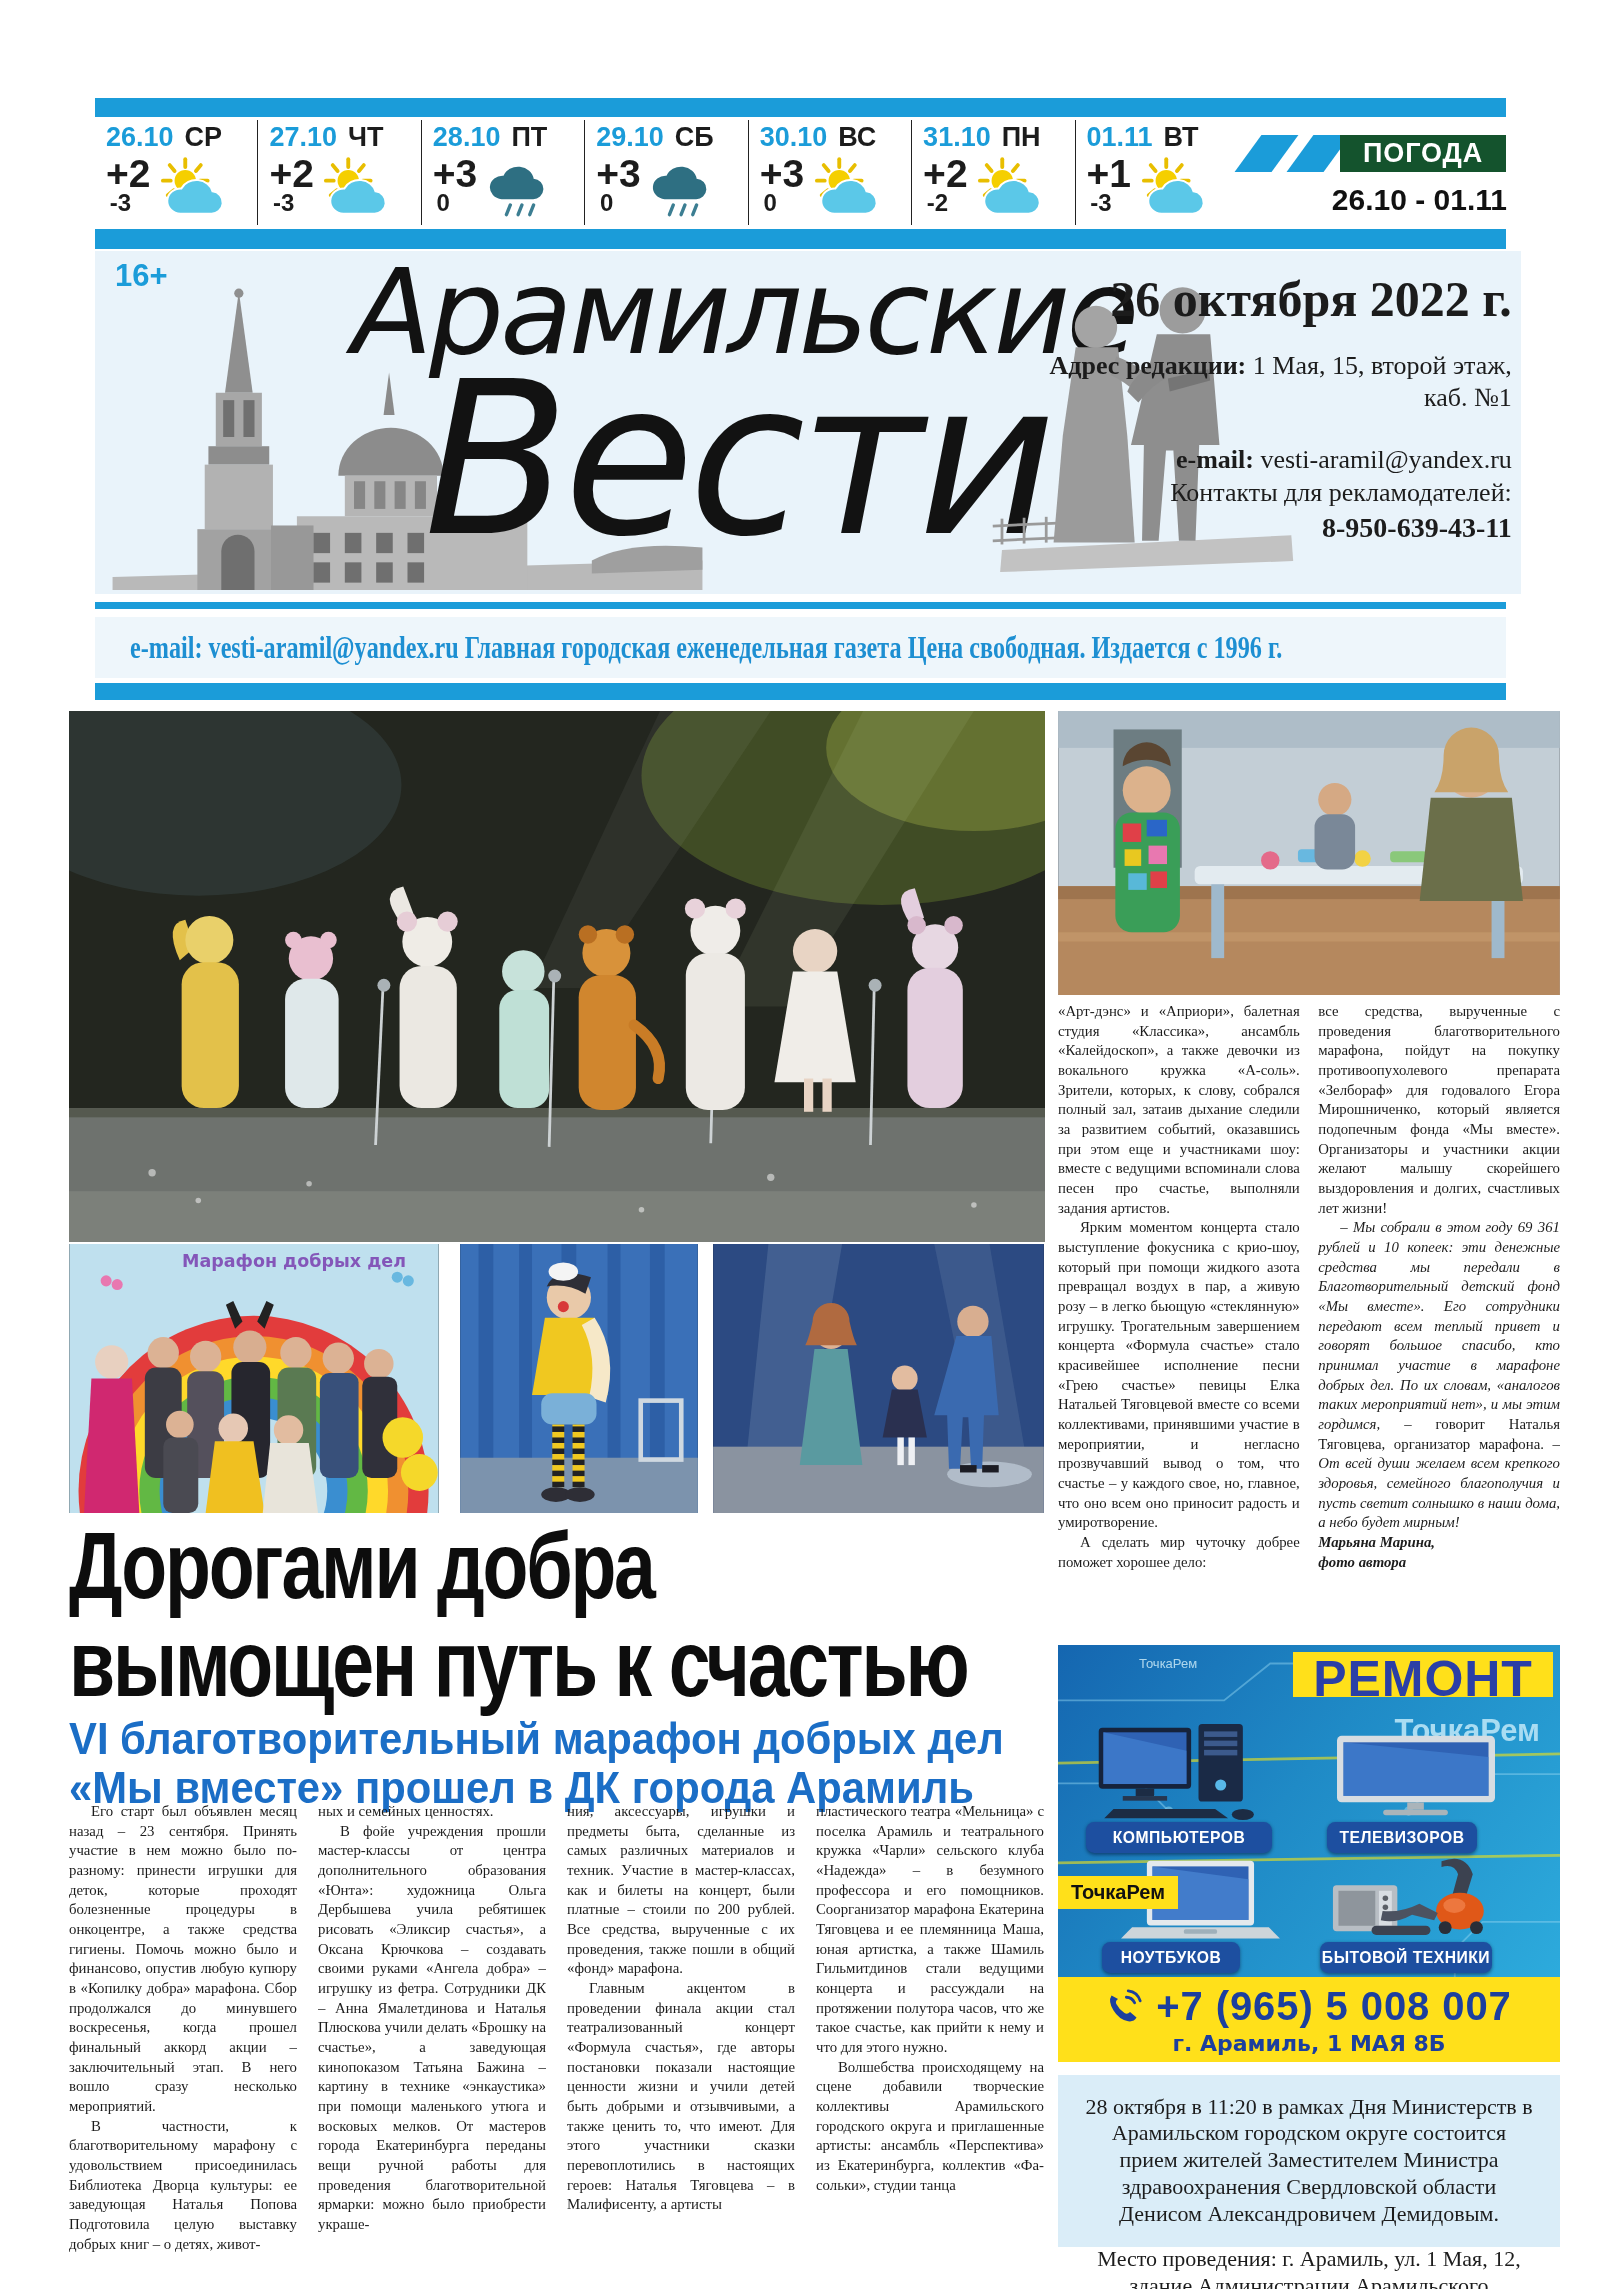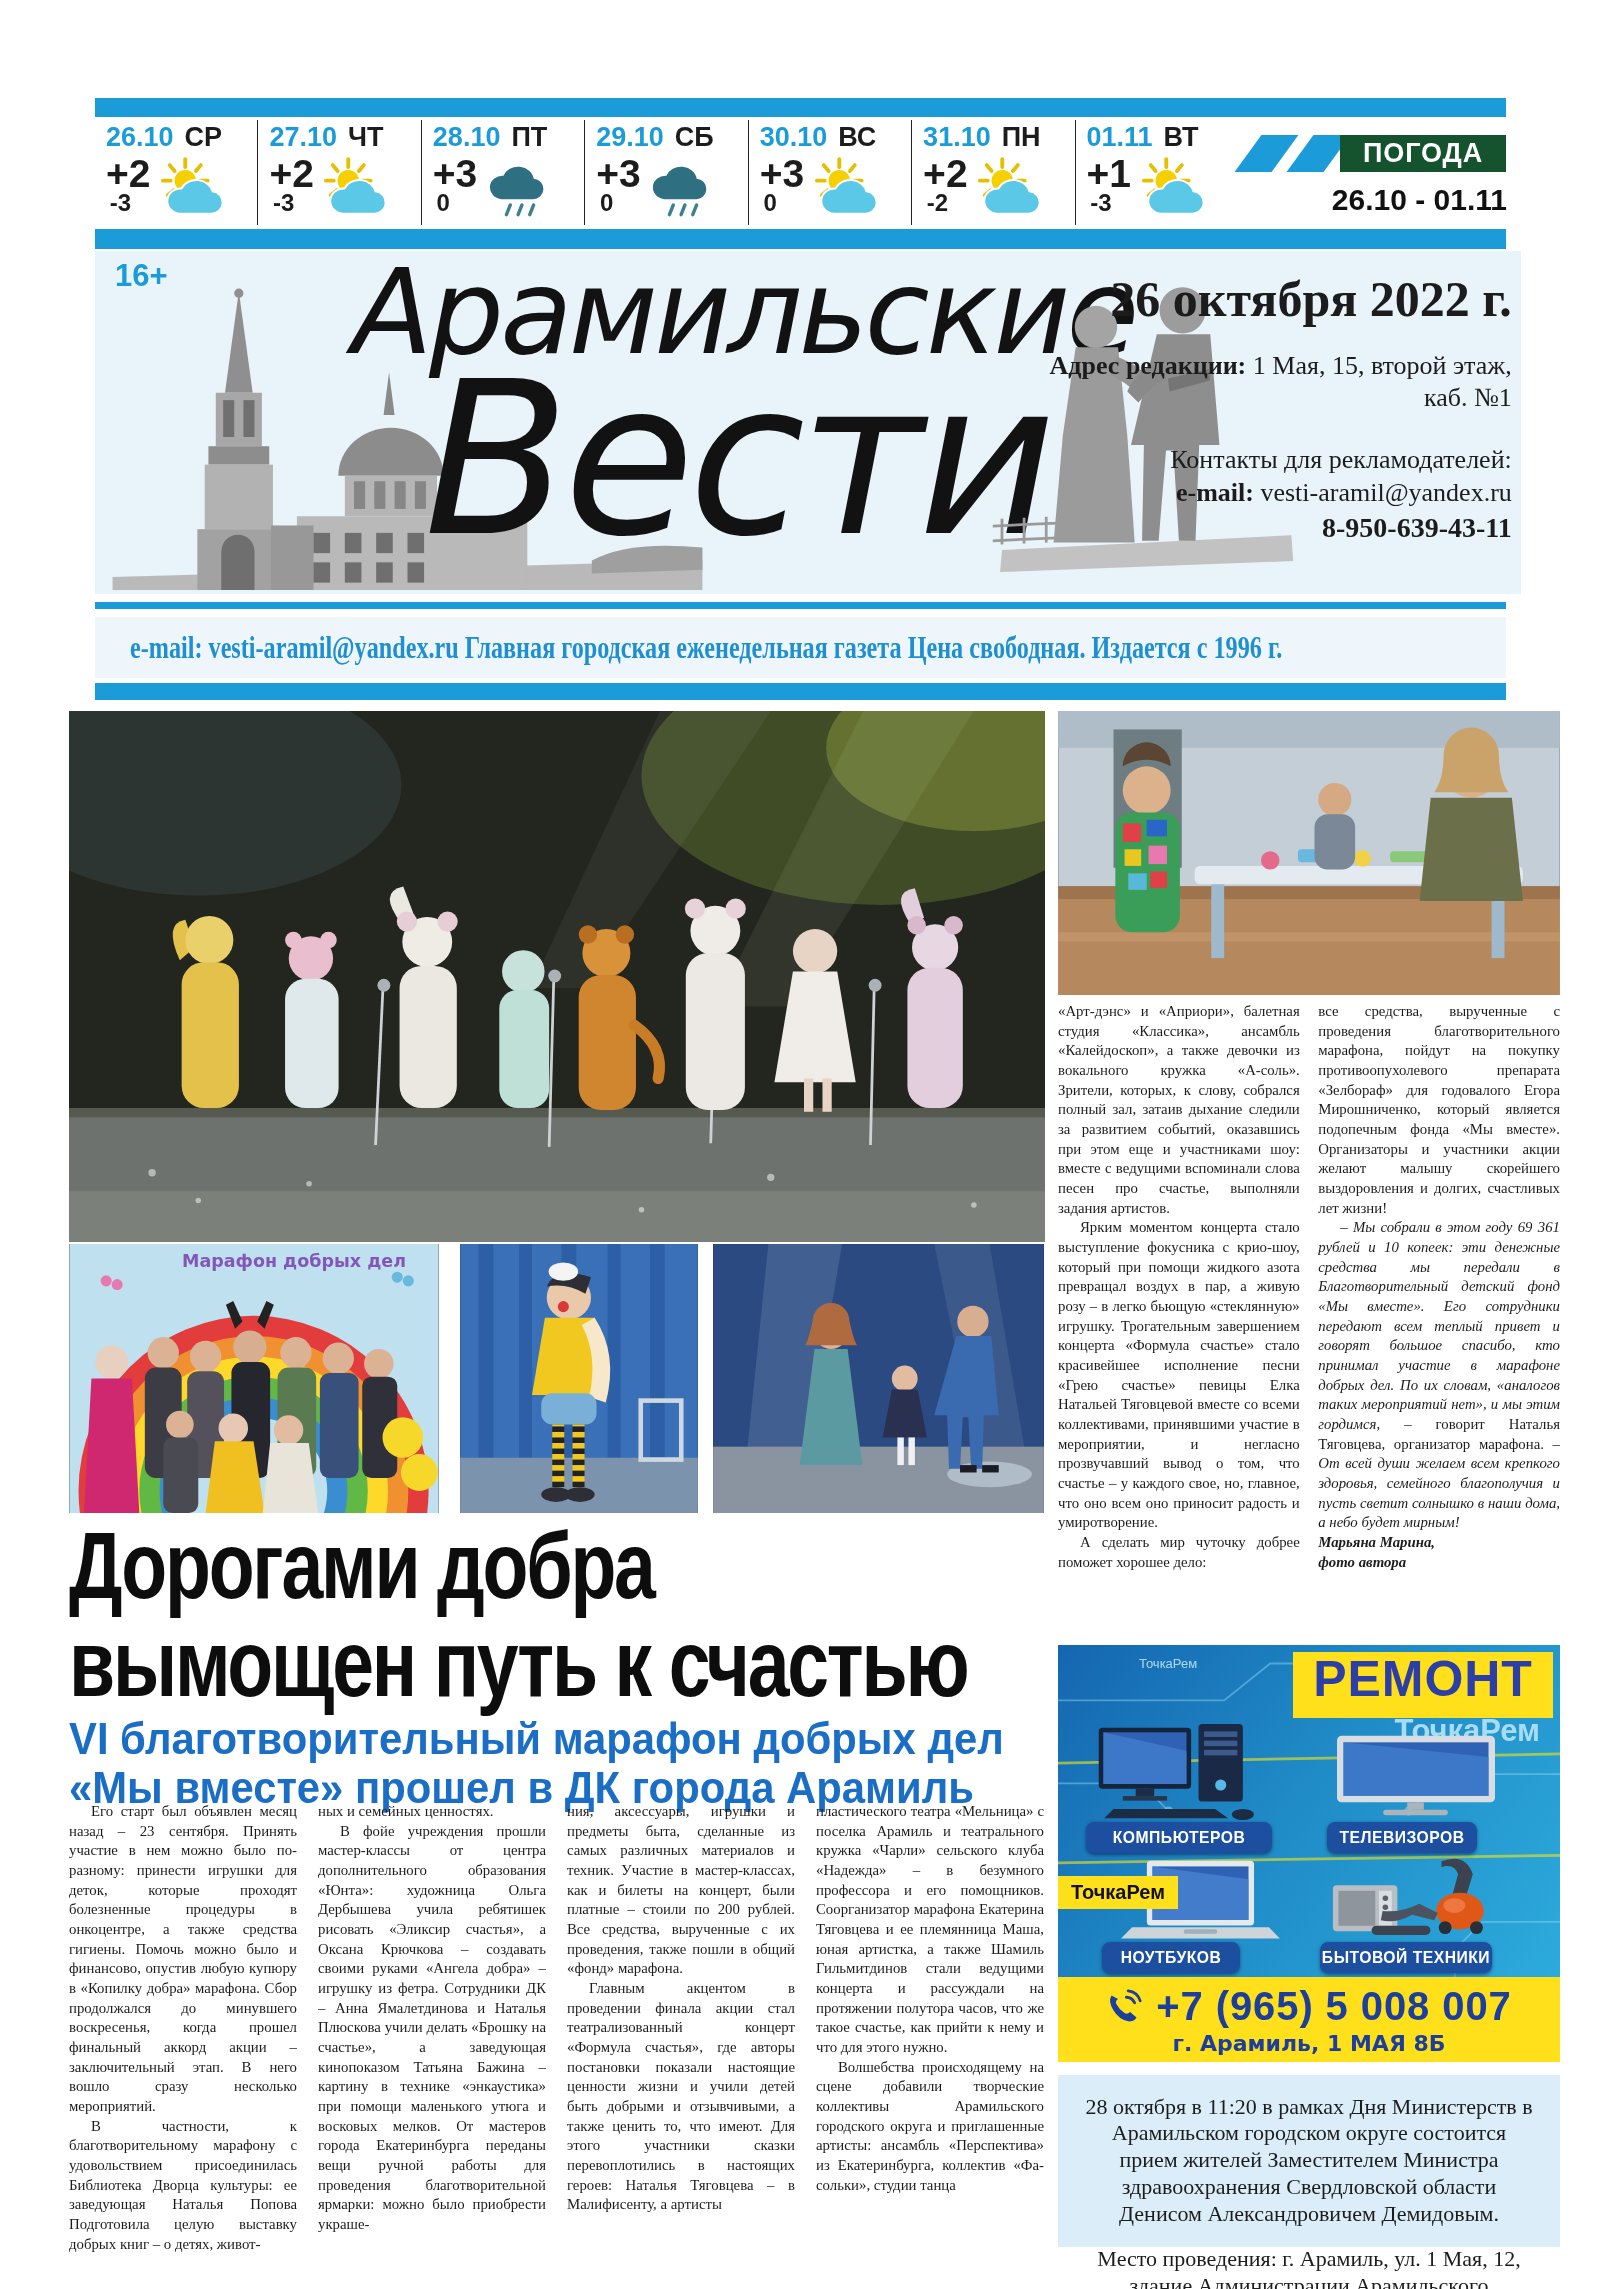--- a/index.html
+++ b/index.html
@@ -84,21 +84,21 @@
   .rcols .col{width:242px;overflow:hidden;}
   .col p{margin:0;text-align:justify;font-size:14.8px;line-height:1.33;text-indent:22px;hyphens:auto;}
   .col p.noind{text-indent:0;}
   .col .it{font-style:italic;}
   .byline{margin-top:24px;text-align:right;font-weight:bold;font-style:italic;font-size:17.5px;line-height:1.25;text-indent:0 !important;}
 
   
   .ad{position:absolute;left:1058px;top:1645px;width:502px;height:417px;overflow:hidden;
     background:linear-gradient(128deg,#1566b0 0%,#1f8ac6 42%,#2fb0e0 100%);}
   .ad .circuits{position:absolute;inset:0;opacity:.8;}
-  .ad-title{position:absolute;left:235px;top:7.4px;width:260px;height:66px;background:#ffe01a;
+  .ad-title{position:absolute;left:235px;top:7.4px;width:260px;height:45px;background:#ffe01a;
     font-family:"Liberation Sans",sans-serif;font-weight:bold;font-size:50px;color:#2b3fa6;text-align:center;line-height:55px;letter-spacing:0.9px;}
   .ad-brand{position:absolute;right:20px;top:68px;font-family:"Liberation Sans",sans-serif;font-weight:bold;font-size:31px;color:#a9dcf2;}
   .ad-watermark{position:absolute;left:81px;top:11px;font-family:"Liberation Sans",sans-serif;font-size:13px;color:#c8e8f6;opacity:.85;}
   .ad-dev{position:absolute;}
   .ad-btn{position:absolute;height:31px;background:#1d4fa0;border-radius:8.3px;color:#fff;
     font-family:"Liberation Sans",sans-serif;font-weight:bold;font-size:15.7px;text-align:center;line-height:31px;
     box-shadow:0 1.8px 3.7px rgba(0,0,30,.45);letter-spacing:0.5px;}
   .ad-badge{position:absolute;left:0;top:231px;width:120px;height:33px;background:#ffe01a;color:#111;
     font-family:"Liberation Sans",sans-serif;font-weight:bold;font-size:20px;text-align:center;line-height:33px;}
   .ad-strip{position:absolute;left:0;bottom:0;width:100%;height:85px;background:#ffe01a;}
@@ -338,22 +338,22 @@
     <circle cx="212" cy="46" r="25" fill="#9c9c9c"></circle>
     <path d="M184 72 h58 l10 120 h-22 l-4 104 h-18 l-6 -98 h-8 l-8 98 h-18 l2 -104 h-14 z" fill="#8e8e8e"></path>
     <path d="M186 100 q-26 14 -34 34 l12 12 q16 -20 30 -26 z" fill="#8a8a8a"></path>
     <path d="M196 120 l44 -10 l2 12 l-44 12 z" fill="#757575"></path>
   </svg>
 
   <div class="mh-right">
     <div class="mdate">26 октября 2022 г.</div>
     <div class="addr"><b>Адрес редакции:</b><span> 1 Мая, 15, второй этаж, каб. №1</span></div>
     <div class="contact">
+      <div><b>e-mail:</b><span> vesti-aramil@yandex.ru</span></div>
       <div>Контакты для рекламодателей:</div>
-      <div><b>e-mail:</b><span> vesti-aramil@yandex.ru</span></div>
       <div class="ph">8-950-639-43-11</div>
     </div>
   </div>
 </div>
 
 <div class="bar r1"></div>
 <div class="strip">
     <span>e-mail: vesti-aramil@yandex.ru Главная городская еженедельная газета Цена свободная. Издается с 1996 г.</span>
   </div>
 <div class="bar r2"></div>

